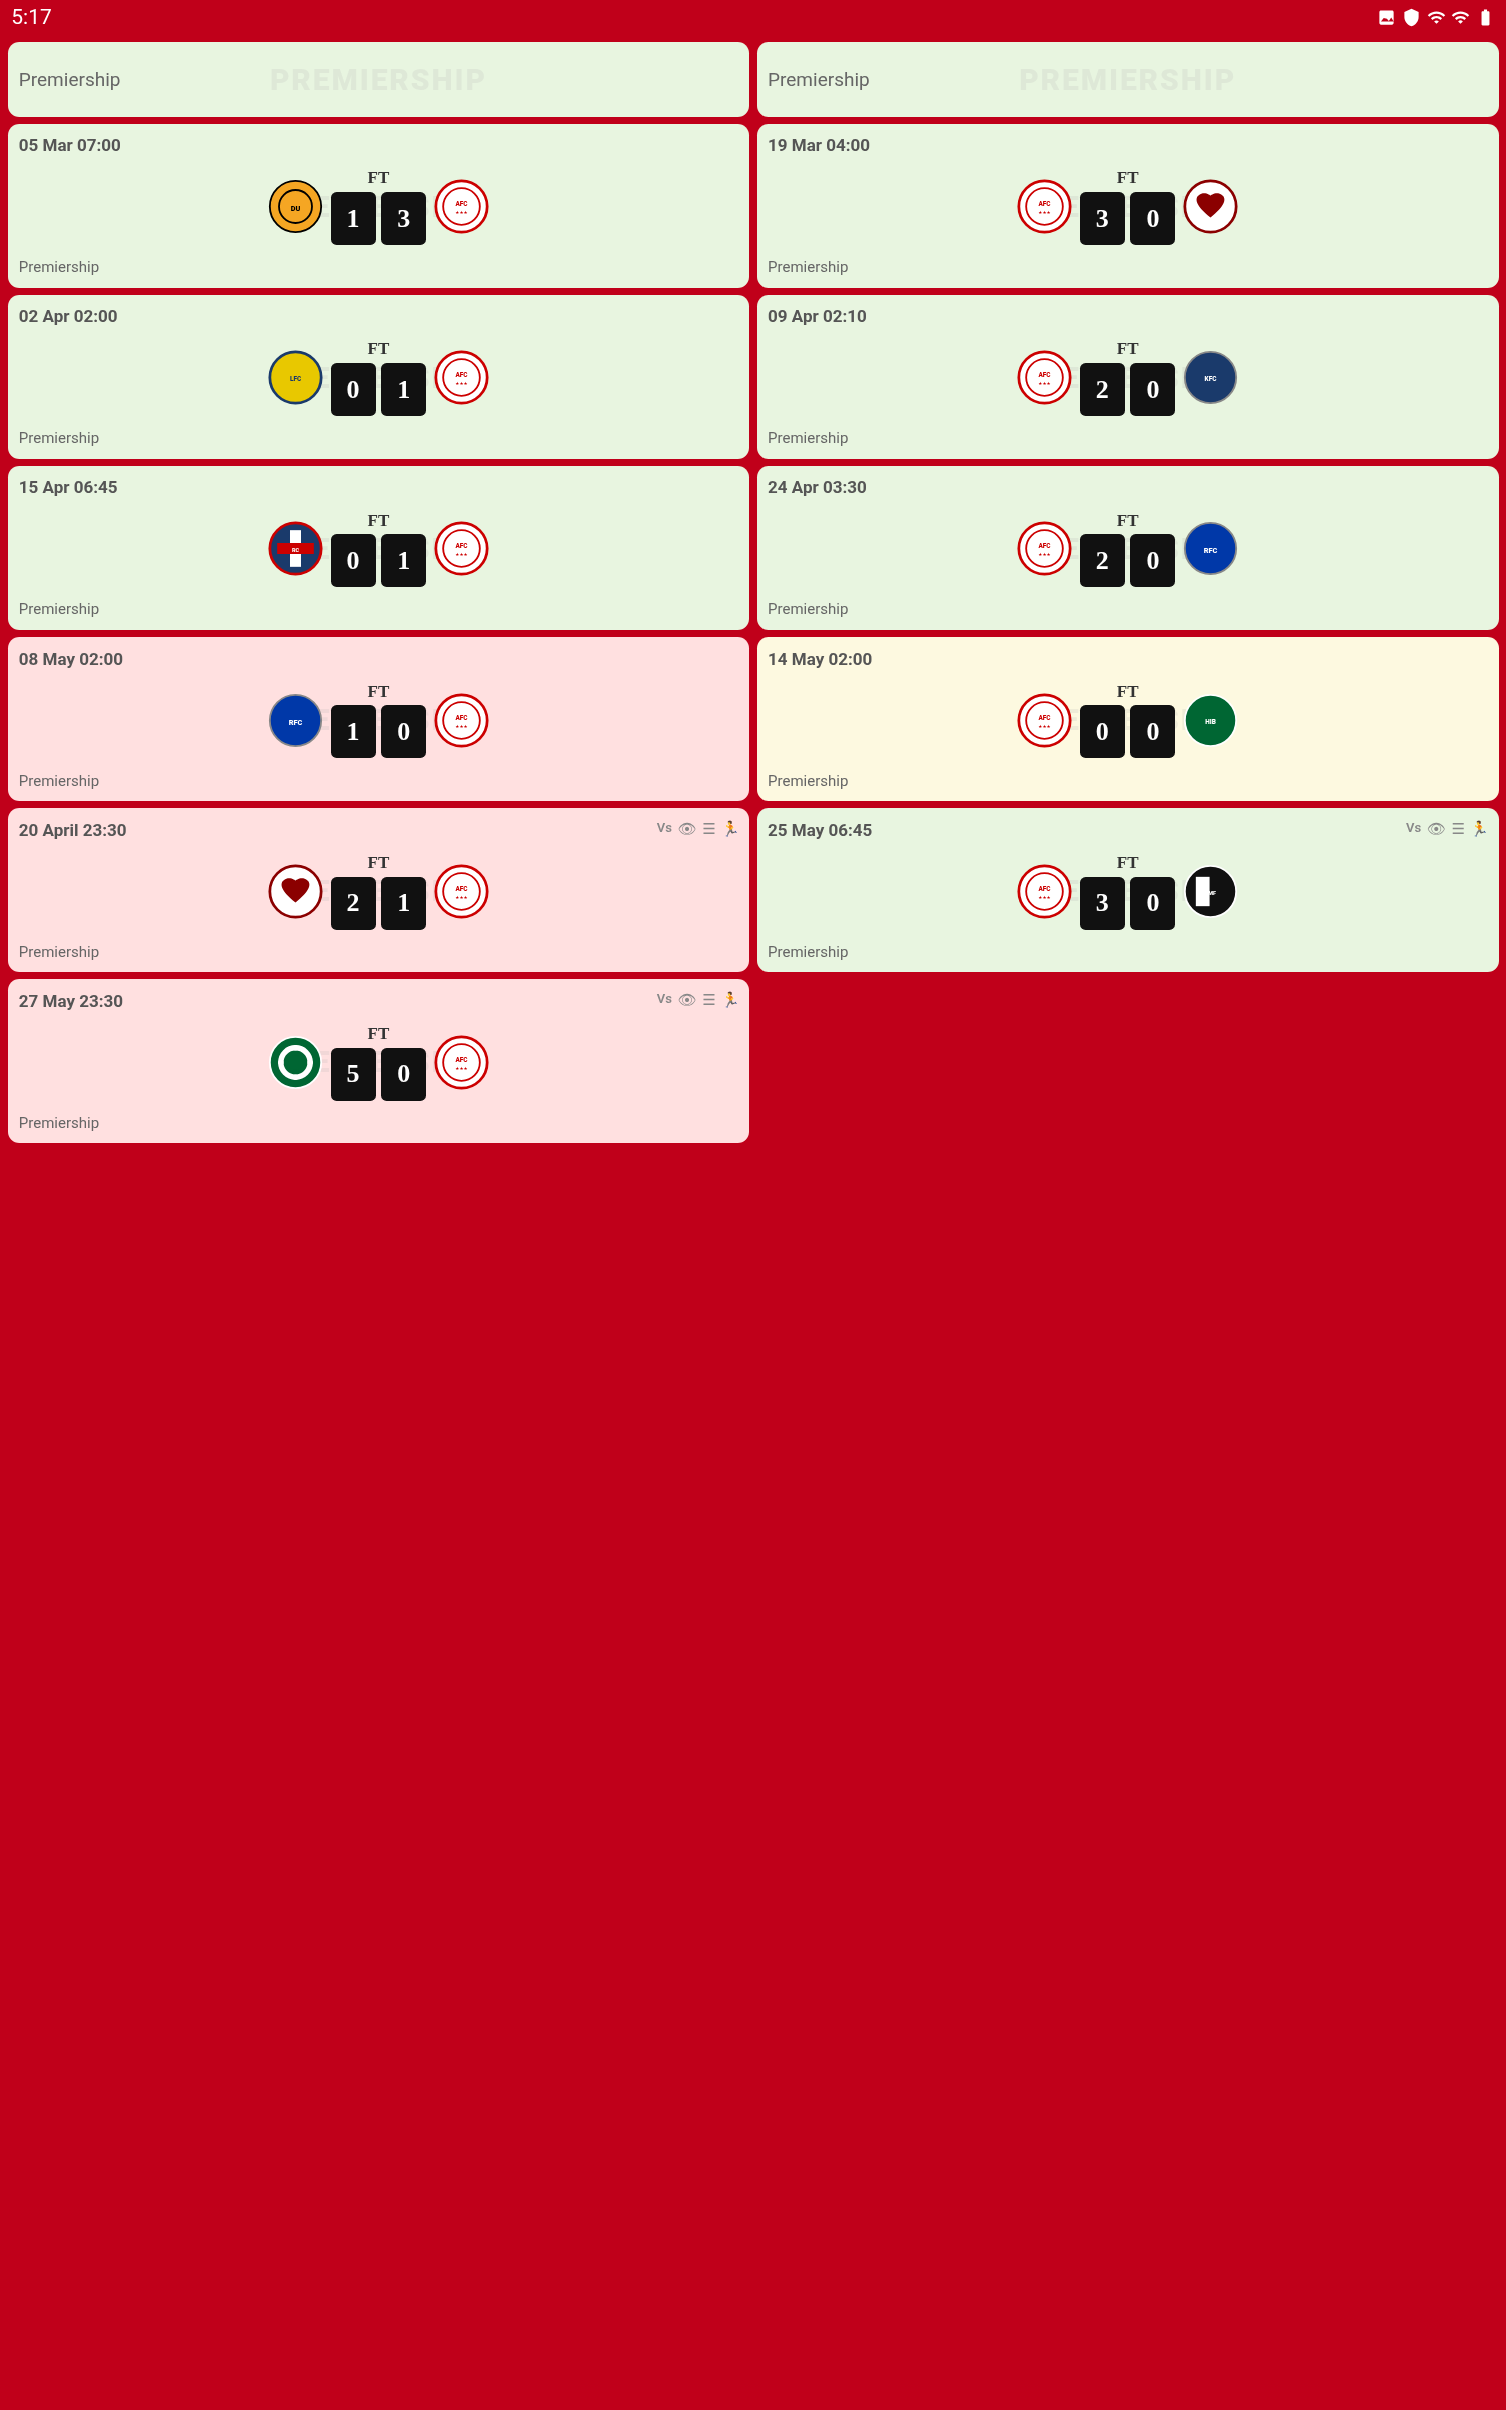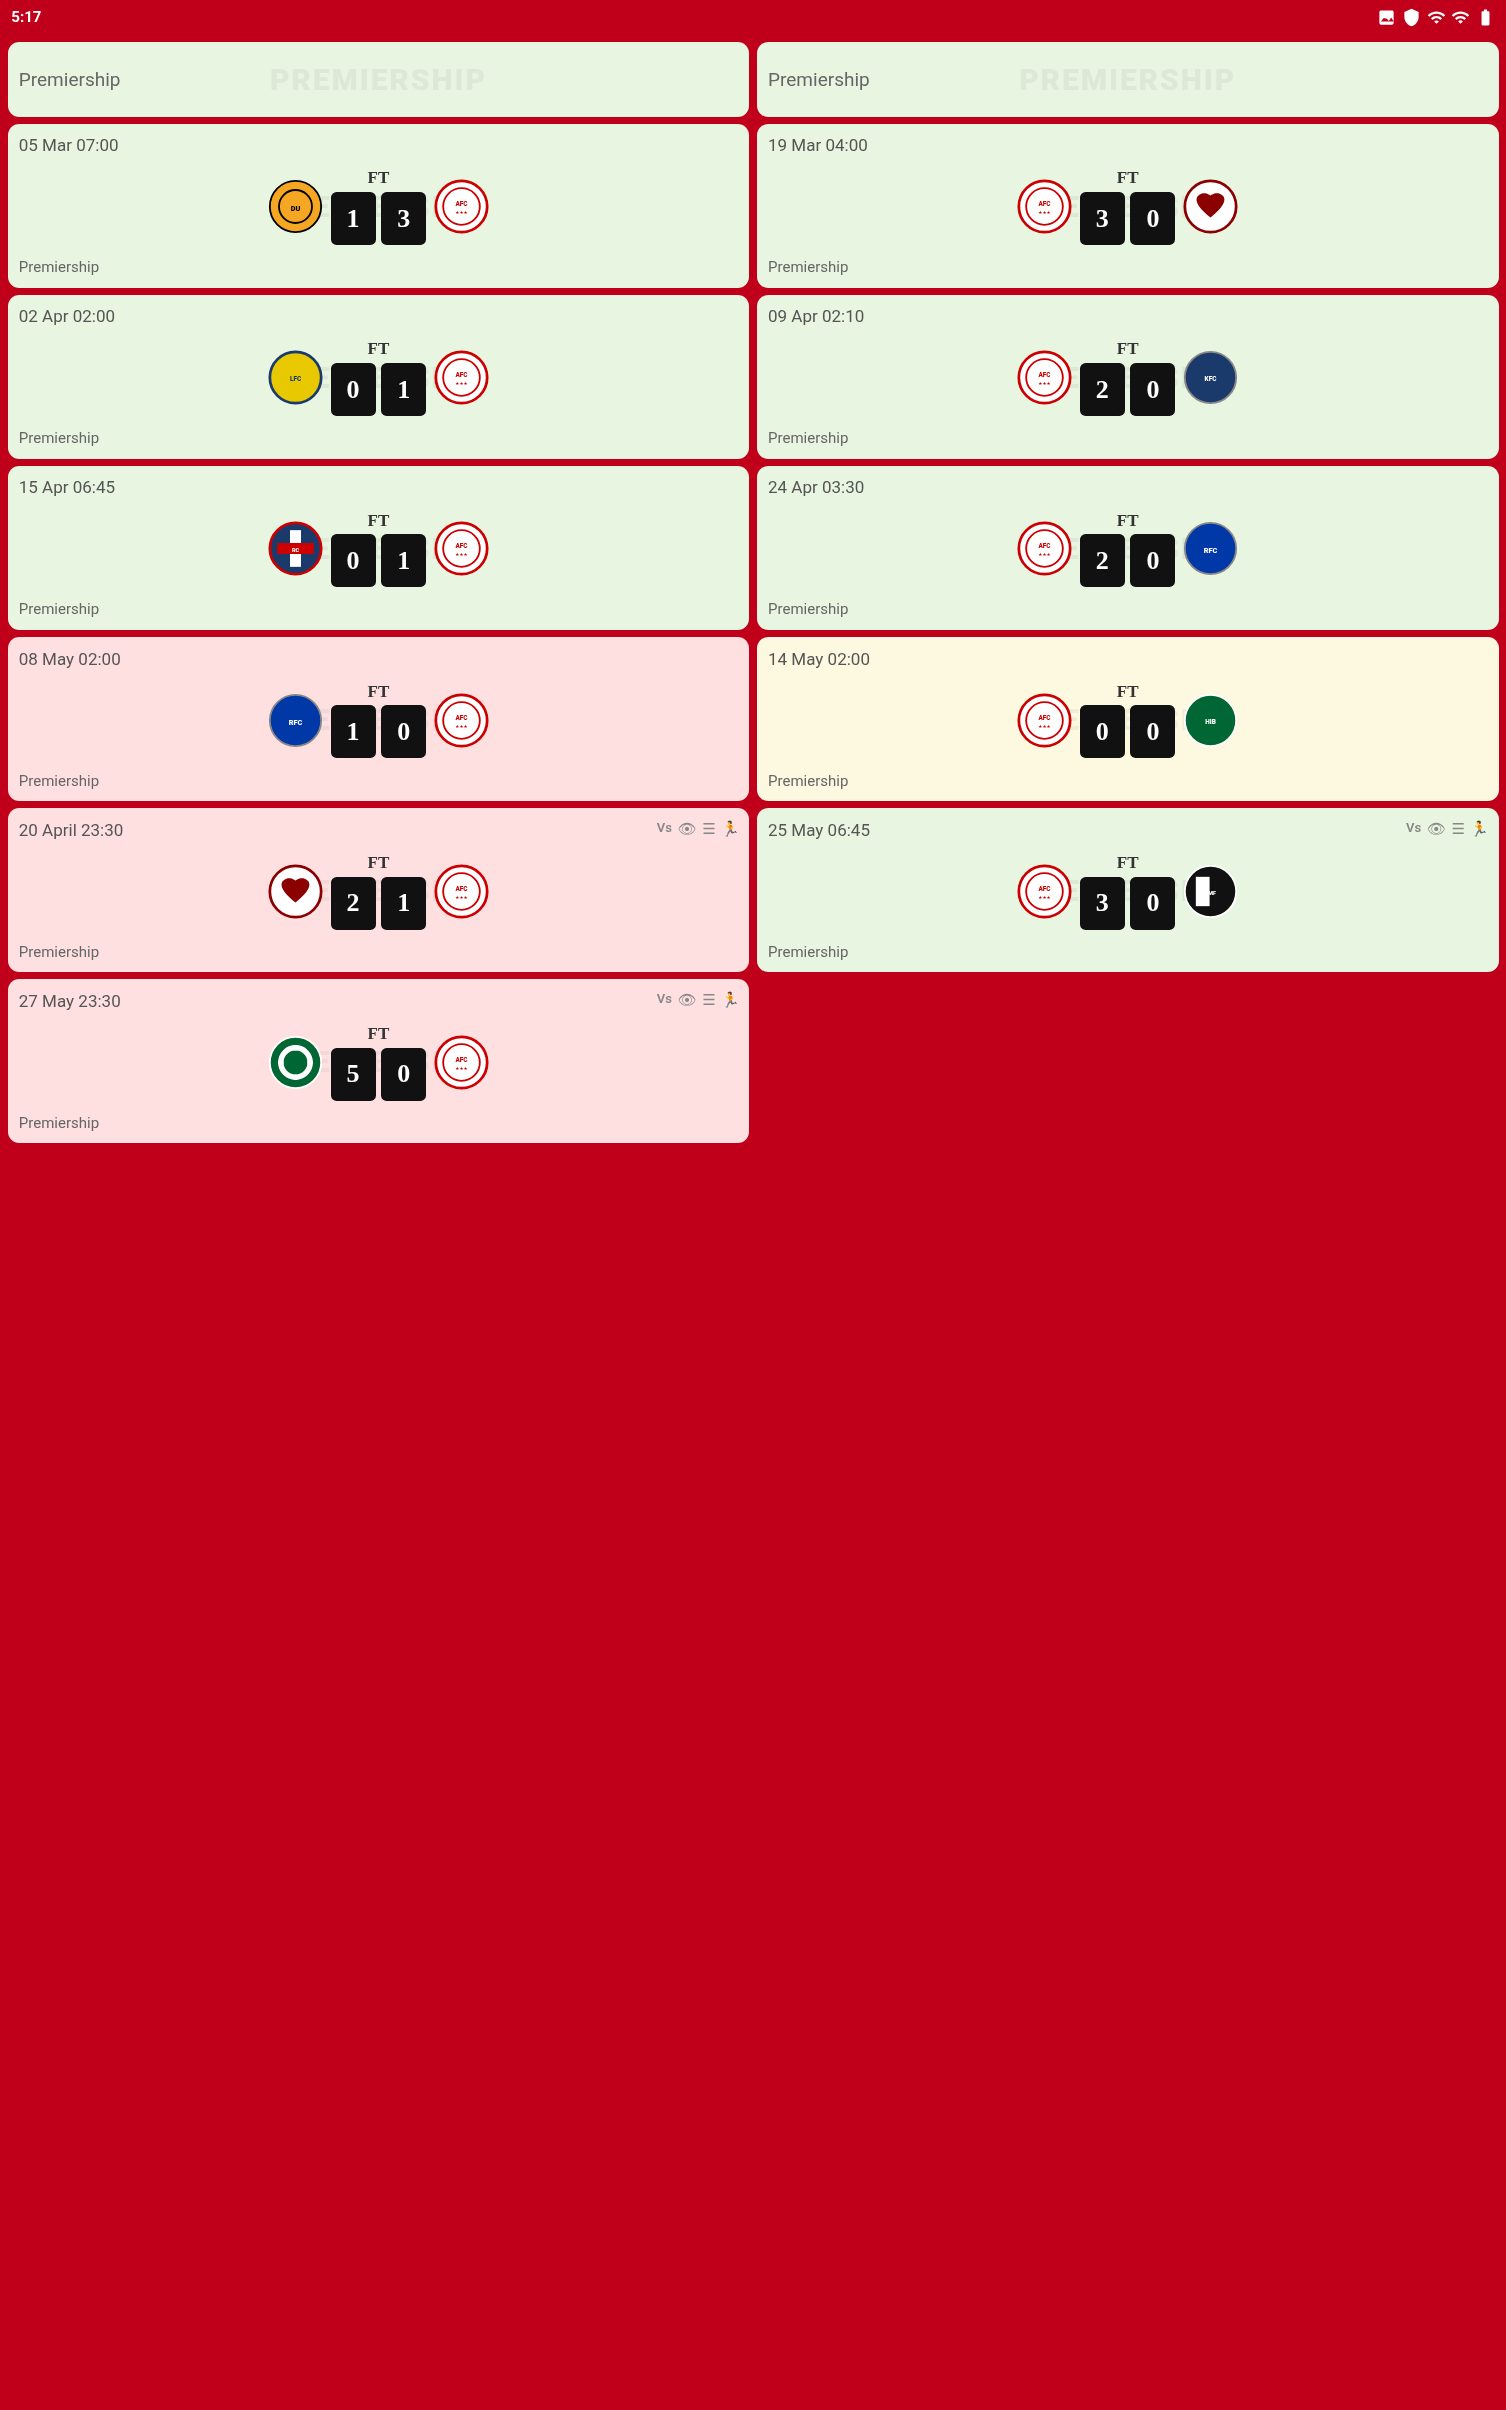--- a/index.html
+++ b/index.html
@@ -12,21 +12,21 @@
     }
     .status-bar {
       background: #c0001a;
       color: white;
       display: flex;
       align-items: center;
       justify-content: space-between;
       padding: 3.8px 11.3px;
       height: 34px;
     }
-    .status-left { font-size: 15px; font-weight: bold; }
+    .status-left { font-size: 21px; font-weight: normal; }
     .status-right { display: flex; align-items: center; gap: 5.6px; }
     .status-right svg { width: 19px; height: 19px; }
 
     .grid {
       display: grid;
       grid-template-columns: 1fr 1fr;
       gap: 7.5px;
       padding: 7.5px;
     }
     .card {
@@ -59,20 +59,21 @@
       text-transform: uppercase;
       z-index: 0;
     }
 
     .card-date {
       font-size: 17px;
       color: #555;
       margin-bottom: 5.6px;
       position: relative;
       z-index: 1;
+      font-weight: bold;
     }
     .card-actions {
       position: absolute;
       top: 11.3px;
       right: 9.4px;
       display: flex;
       gap: 5.6px;
       z-index: 2;
     }
     .card-actions span {

